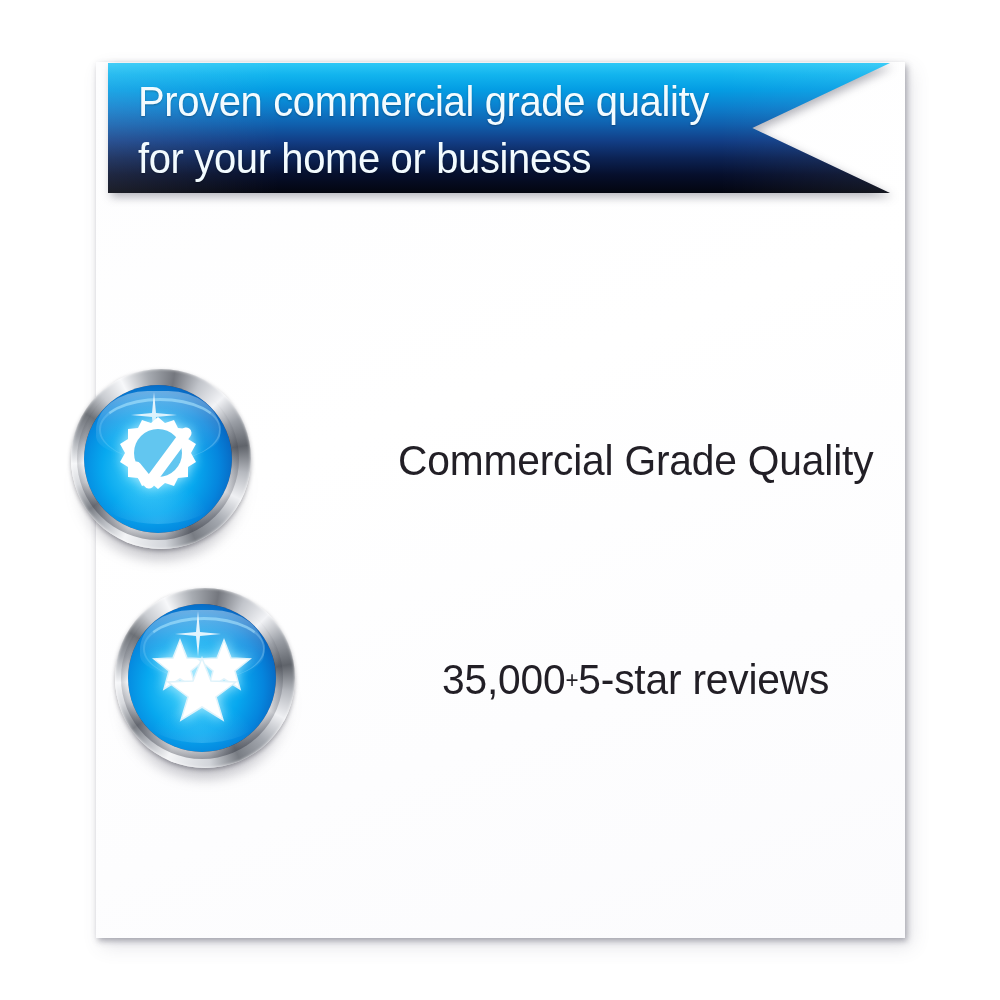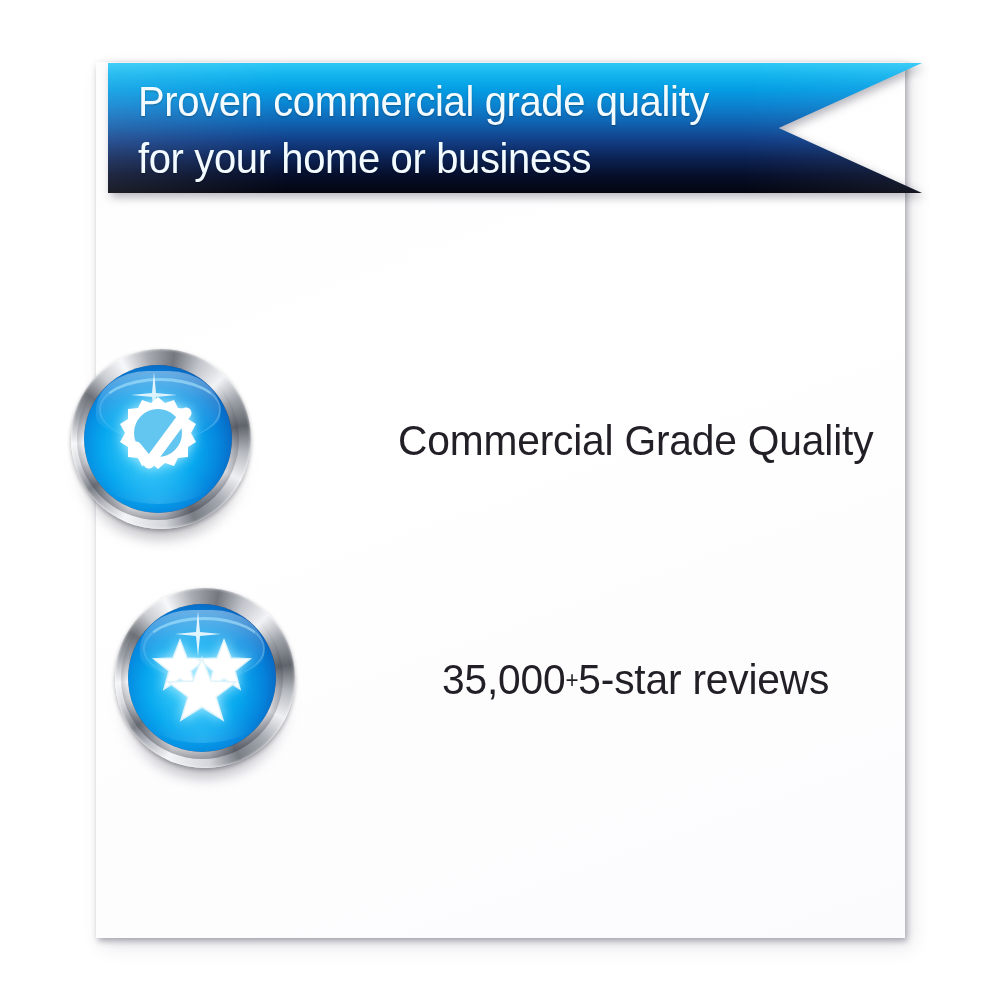--- a/index.html
+++ b/index.html
@@ -37,21 +37,20 @@
   }
 
   
   #banner-wrap {
     position: absolute;
     left: 108px;
     top: 63px;
     width: 782px;
     height: 130px;
     filter: drop-shadow(3px 4px 5px rgba(40,40,60,0.35));
-    padding-left: 32px;
   }
   #banner {
     position: absolute;
     inset: 0;
     background:
       linear-gradient(180deg,
         #2ec8f6 0%,
         #12b4ee 9%,
         #049ee4 20%,
         #0c7fcd 34%,
@@ -91,21 +90,21 @@
   }
 
   
   .feature-row {
     position: absolute;
     left: 0;
     width: 100%;
     height: 200px;
   }
   #row-0 { top: 144px; }
-  #row-1 { top: 349px; }
+  #row-1 { top: 369px; }
   #row-2 { top: 588px; margin-left: 44px; }
 
   
   .badge {
     position: absolute;
     left: 68px;
     top: 0;
     width: 184px;
     height: 184px;
   }

